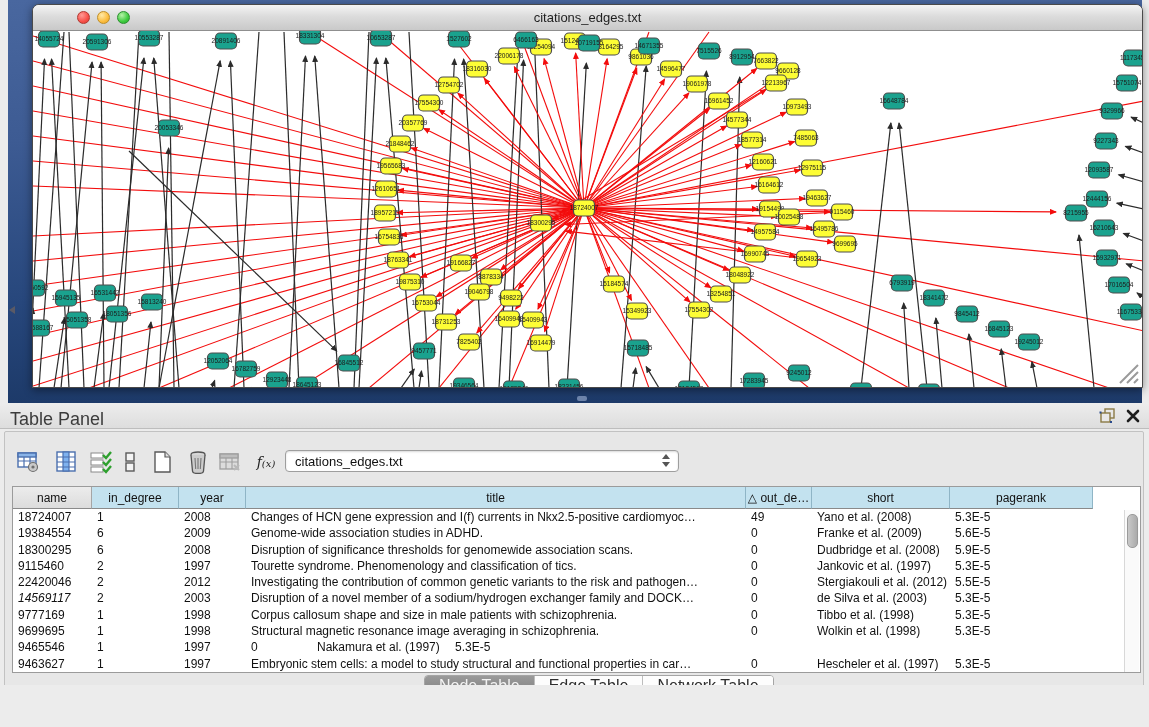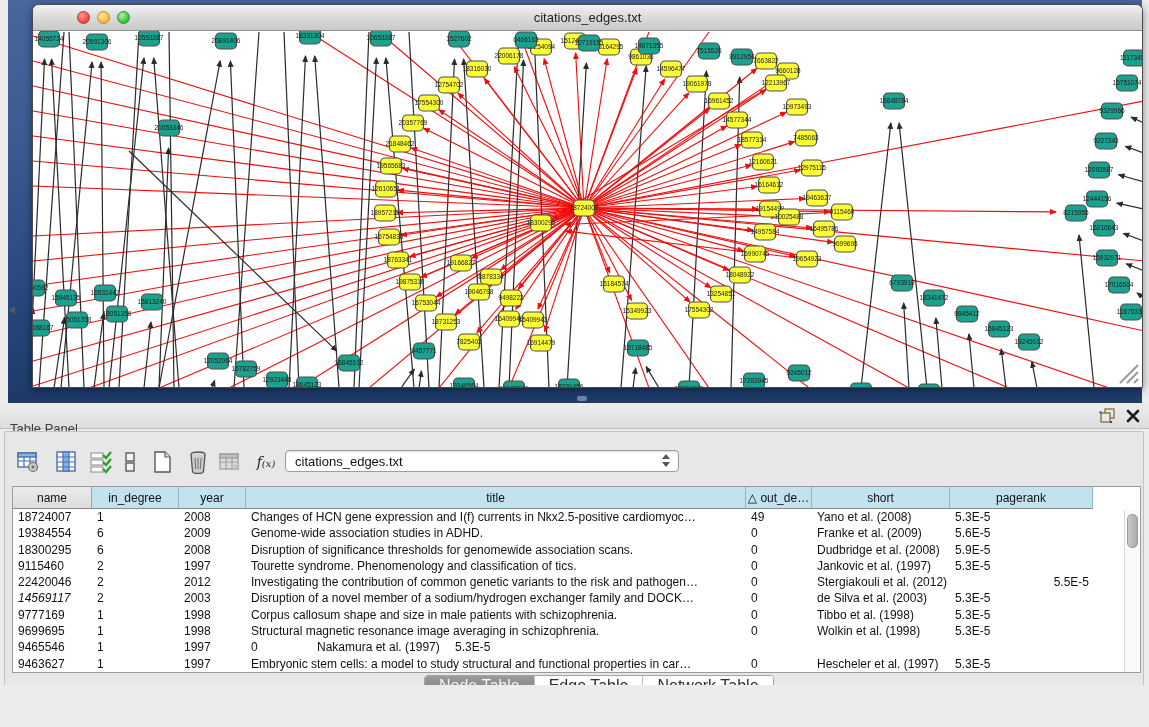--- a/index.html
+++ b/index.html
@@ -20,21 +20,21 @@
   #win-title{position:absolute;left:0;right:0;top:5px;text-align:center;font-size:13px;color:#1f1f1f;}
   #canvas-wrap{position:absolute;left:0;top:26px;width:1109px;height:356px;background:#ffffff;overflow:hidden;}
   #graph-svg{position:absolute;left:0;top:0;}
   #collapse-arrow{position:absolute;left:1px;top:306px;width:0;height:0;
     border-top:4px solid transparent;border-bottom:4px solid transparent;border-right:6px solid #5a5a66;}
   #splitter-handle{position:absolute;left:569px;top:396px;width:10px;height:5px;background:#8fa3c6;border-radius:2px;opacity:.7;}
 
   
   #panel-header{position:absolute;left:0;top:403px;width:1149px;height:26px;
     background:linear-gradient(180deg,#ededed,#dddddd);border-bottom:1px solid #bdbdbd;box-sizing:border-box;}
-  #panel-title{position:absolute;left:10px;top:6px;font-size:13px;color:#3c3c3c;margin-top:12px;}
+  #panel-title{position:absolute;left:10px;top:6px;font-size:18px;color:#3c3c3c;}
   #float-btn{position:absolute;left:1099px;top:5px;width:18px;height:16px;cursor:pointer;}
   #close-btn{position:absolute;left:1125px;top:5px;width:16px;height:16px;cursor:pointer;}
   #panel-body{position:absolute;left:4px;top:431px;width:1140px;height:267px;
     background:#e7e7e7;border:1px solid #c2c2c2;border-radius:2px;box-sizing:border-box;}
   .tool{position:absolute;top:0;width:28px;height:28px;display:flex;align-items:center;justify-content:center;cursor:pointer;}
   #combo{position:absolute;left:285px;top:450px;width:394px;height:22px;background:#ffffff;
     border:1px solid #9e9e9e;border-radius:4px;box-shadow:inset 0 1px 2px rgba(0,0,0,.15);box-sizing:border-box;cursor:pointer;}
   #combo-text{position:absolute;left:9px;top:3px;font-size:13px;color:#111;}
   #combo-spin{position:absolute;right:7px;top:3px;width:9px;height:16px;}
   #combo-spin .up{width:0;height:0;border-left:4px solid transparent;border-right:4px solid transparent;border-bottom:5px solid #555;margin-bottom:3px;}
@@ -802,21 +802,21 @@
           <div class="tcell" style="width: 138px;">Jankovic et al. (1997)</div>
           <div class="tcell" style="width: 143px;">5.3E-5</div>
         </div>
         <div class="trow">
           <div class="tcell" style="width: 79px;">22420046</div>
           <div class="tcell" style="width: 87px;">2</div>
           <div class="tcell" style="width: 67px;">2012</div>
           <div class="tcell" style="width: 500px;">Investigating the contribution of common genetic variants to the risk and pathogen…</div>
           <div class="tcell" style="width: 66px;">0</div>
           <div class="tcell" style="width: 138px;">Stergiakouli et al. (2012)</div>
-          <div class="tcell" style="width: 143px; text-align: right;">5.5E-5</div>
+          <div class="tcell" style="width: 143px;">5.5E-5</div>
         </div>
         <div class="trow">
           <div class="tcell" style="width: 79px; font-style: italic;">14569117</div>
           <div class="tcell" style="width: 87px;">2</div>
           <div class="tcell" style="width: 67px;">2003</div>
           <div class="tcell" style="width: 500px;">Disruption of a novel member of a sodium/hydrogen exchanger family and DOCK…</div>
           <div class="tcell" style="width: 66px;">0</div>
           <div class="tcell" style="width: 138px;">de Silva et al. (2003)</div>
           <div class="tcell" style="width: 143px;">5.3E-5</div>
         </div>

